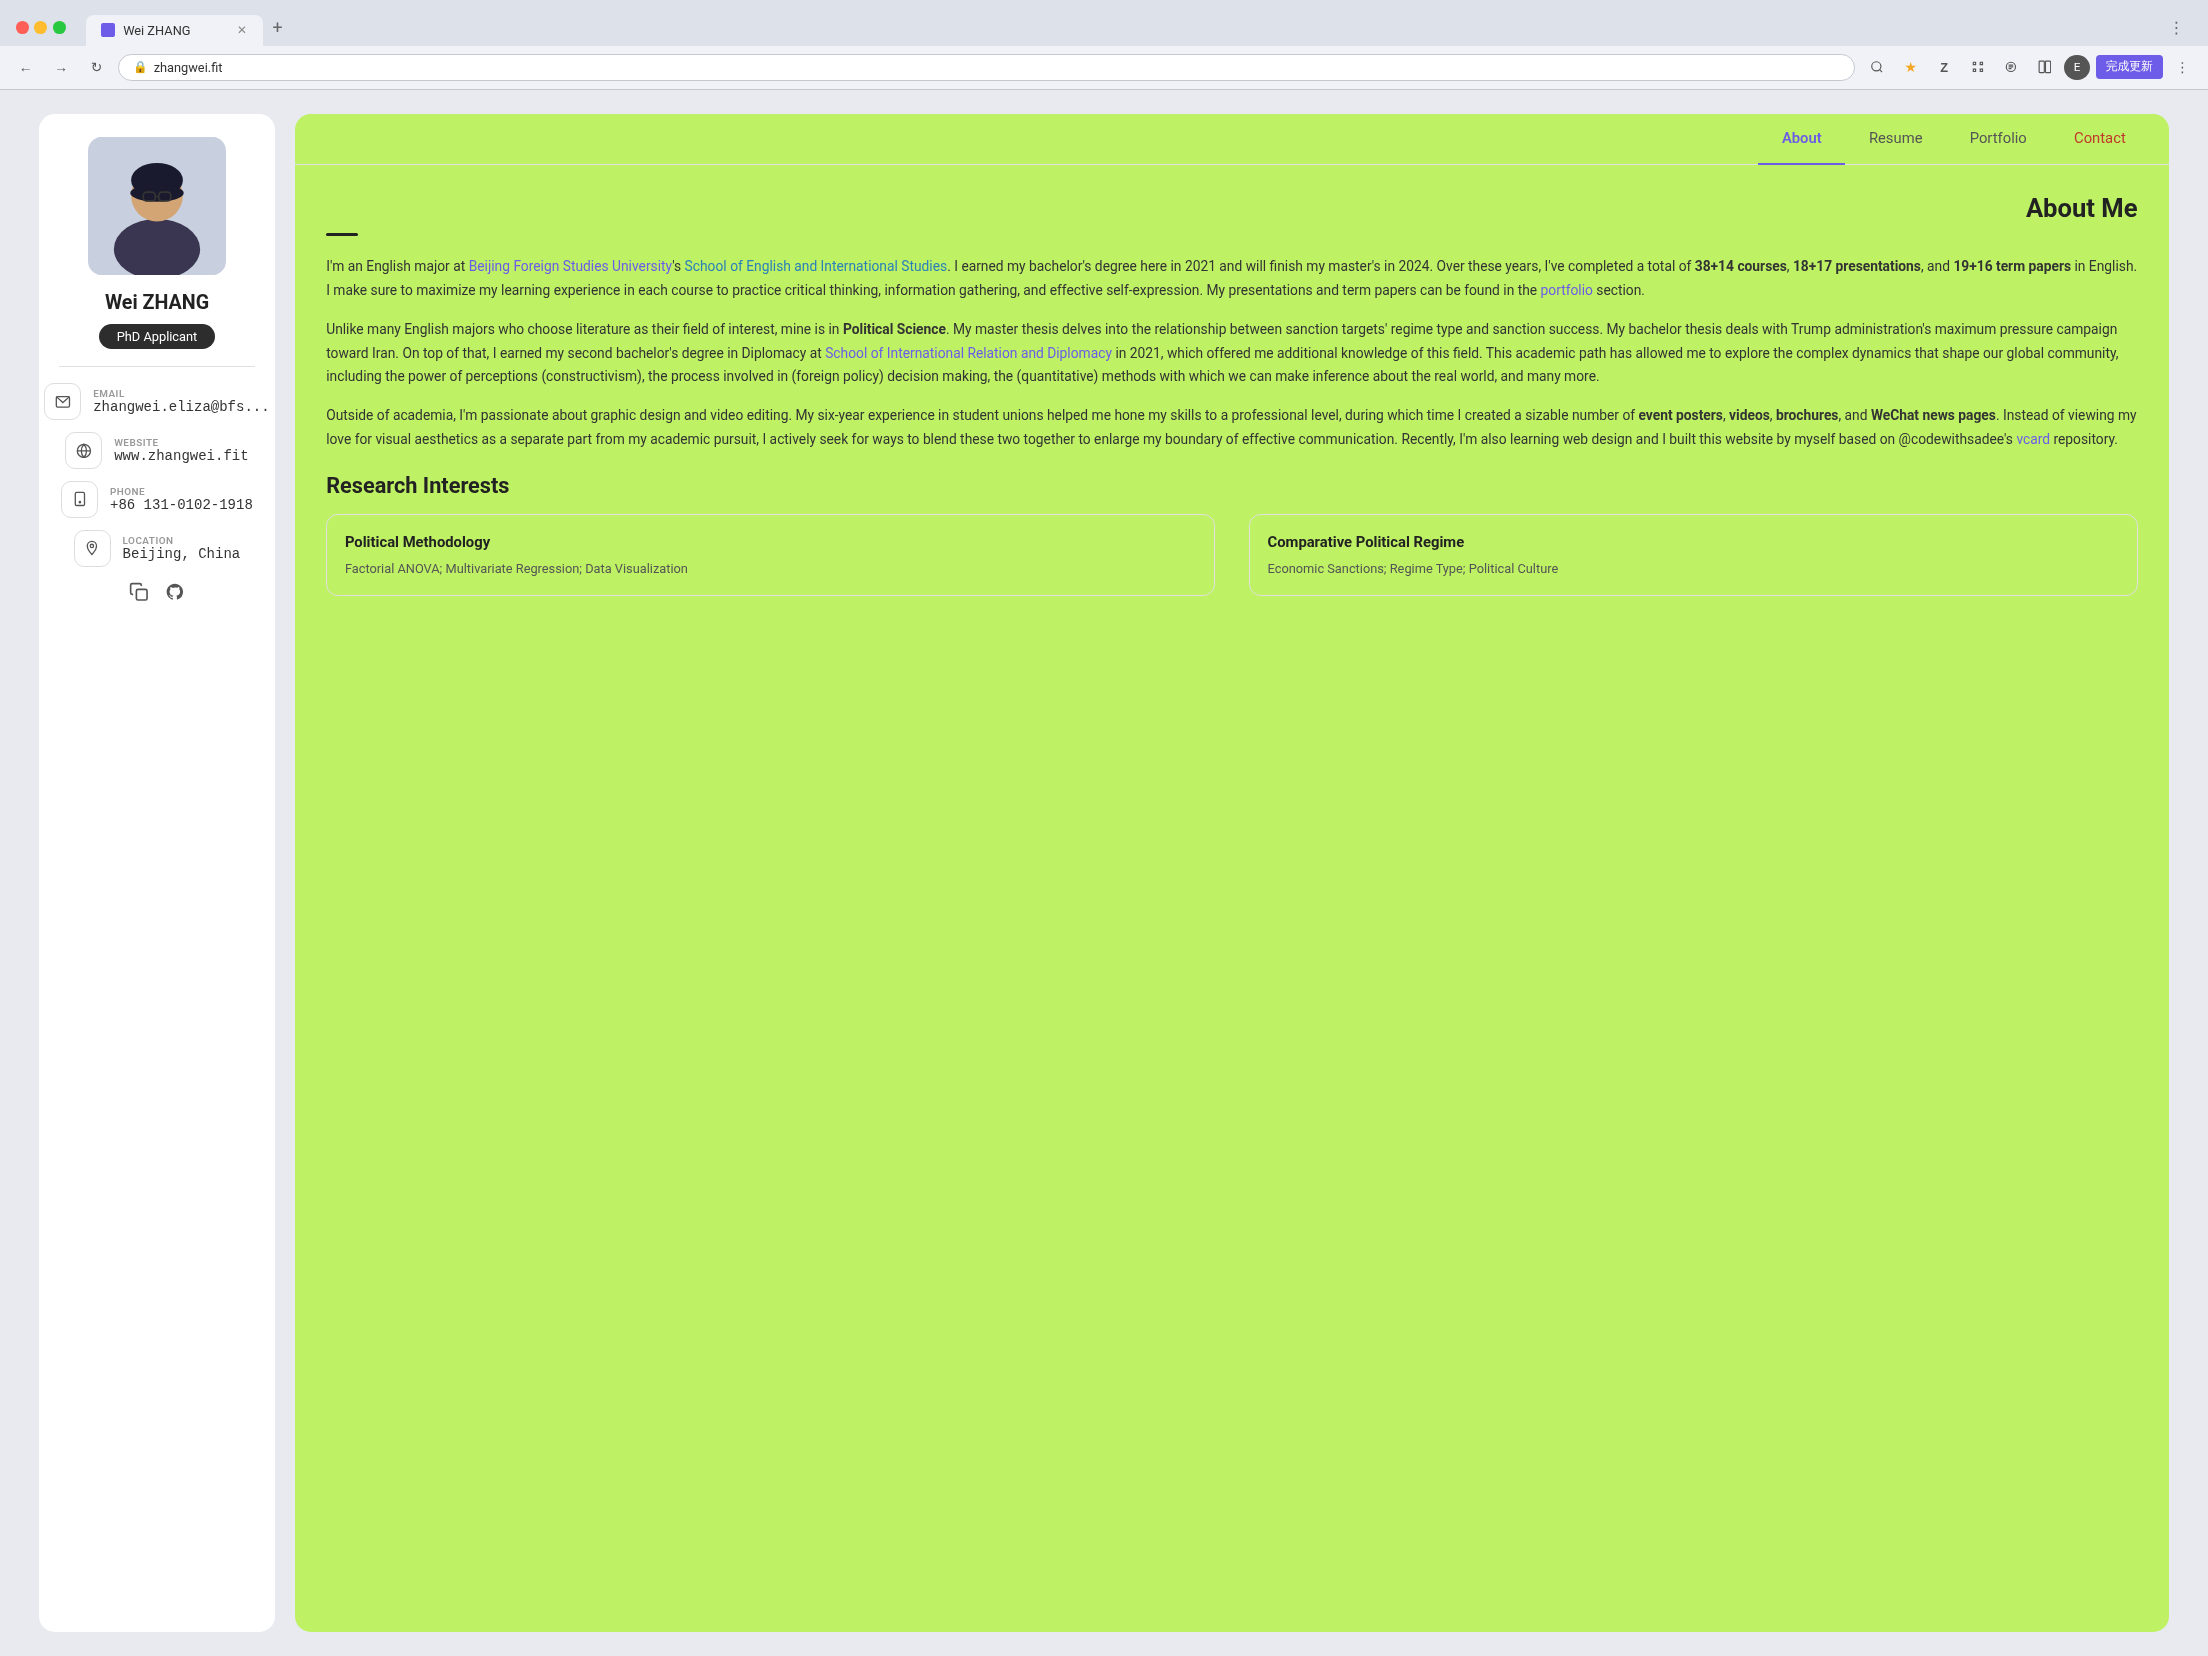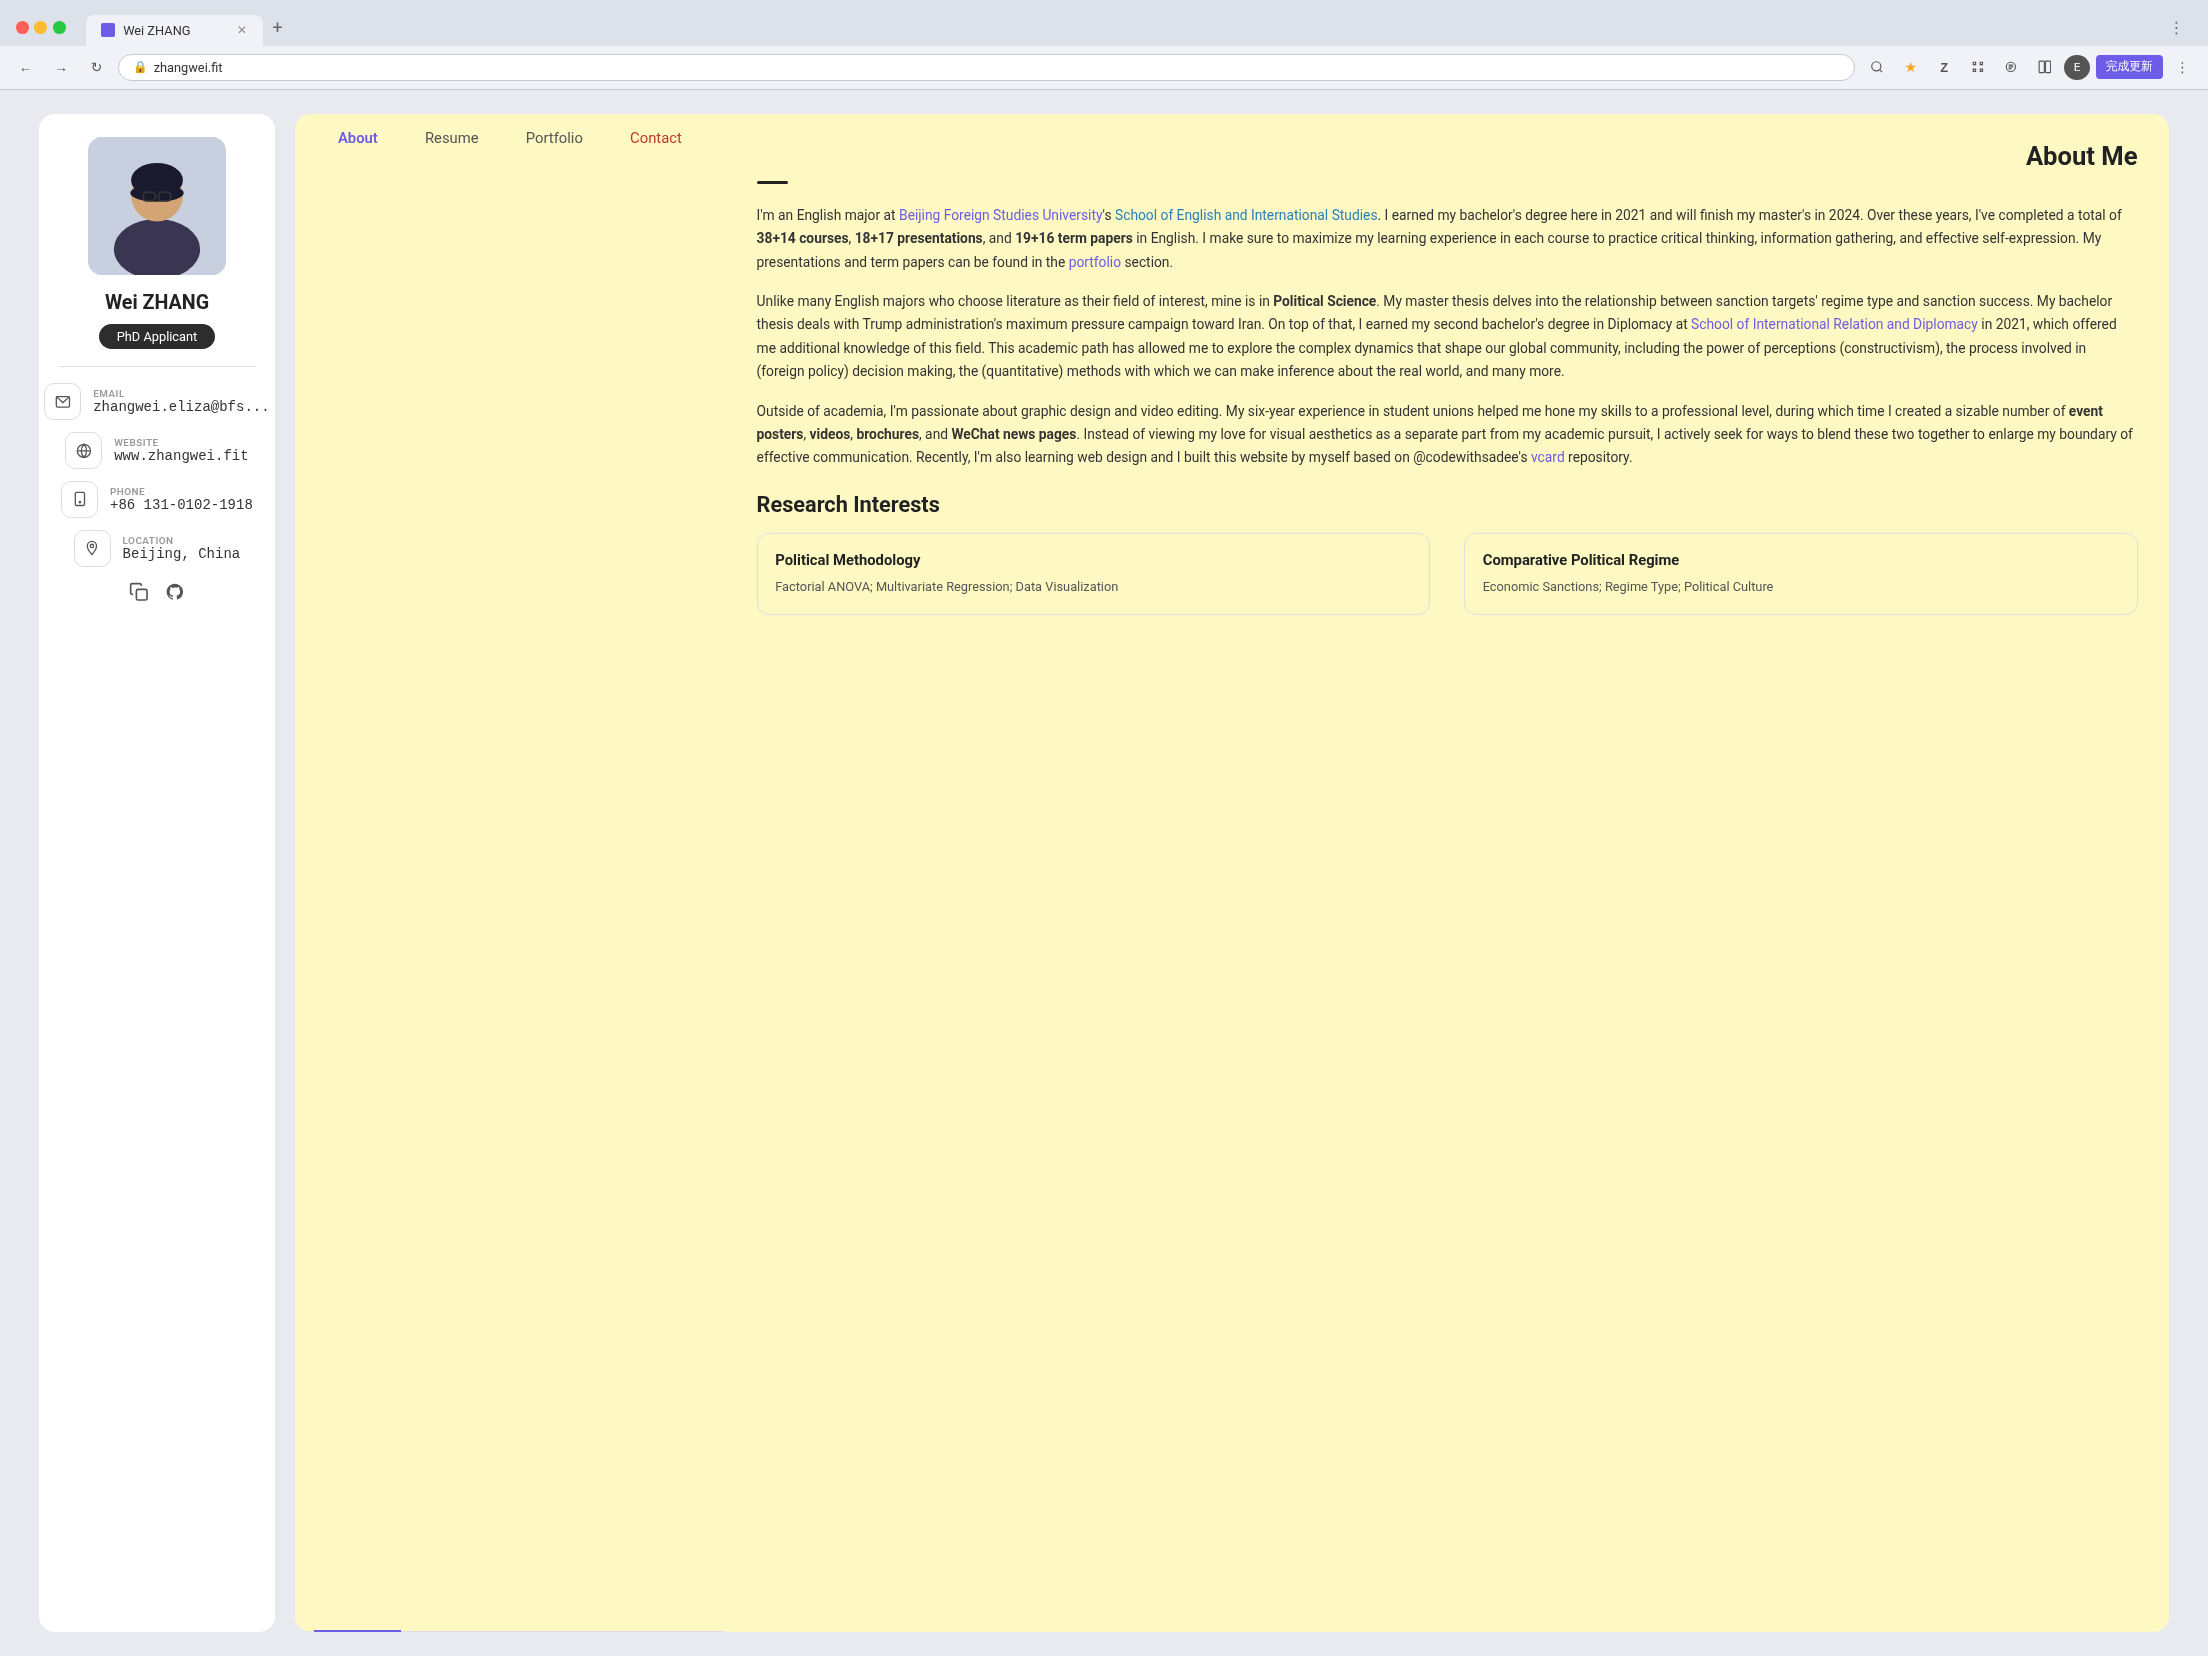--- a/index.html
+++ b/index.html
@@ -264,25 +264,25 @@
       font-size: 17.7px;
     }
     .social-link {
       cursor: pointer;
       color: #555;
     }
 
     
     .main-content {
       flex: 1;
-      background: #fef9c3;
+      background: #bef264;
       border-radius: 15.8px;
       overflow: hidden;
       display: flex;
-      flex-direction: row;
+      flex-direction: column;
     }
     .nav-tabs {
       display: flex;
       justify-content: flex-end;
       border-bottom: 1px solid #e0e0e0;
       padding: 0 19.7px;
     }
     .nav-tab {
       padding: 15.8px 23.6px;
       font-size: 14.8px;

